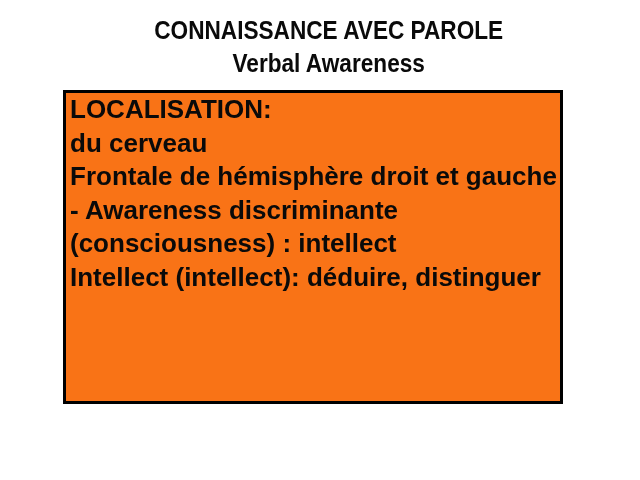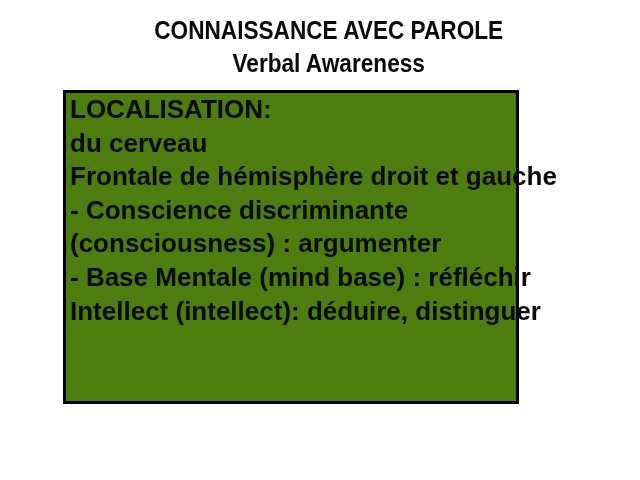--- a/index.html
+++ b/index.html
@@ -27,26 +27,26 @@
     font-weight: bold;
     line-height: 33px;
     transform: scaleX(0.87);
     transform-origin: 50% 0;
     white-space: nowrap;
   }
   .content-box {
     position: absolute;
     left: 63px;
     top: 90px;
-    width: 456px;
+    width: 500px;
     height: 314px;
     box-sizing: border-box;
     border: 3px solid #000000;
     padding: 0 4px;
-    background: #4d7c0f;
+    background: #f97316;
   }
   .content-box .line {
     font-size: 26px;
     font-weight: bold;
     line-height: 33.6px;
     white-space: nowrap;
   }
 </style>
 </head>
 <body>
@@ -55,19 +55,18 @@
 
   <div class="title-block">
     <div>CONNAISSANCE AVEC PAROLE</div>
     <div>Verbal Awareness</div>
   </div>
 
   <div class="content-box">
     <div class="line">LOCALISATION:</div>
     <div class="line">du cerveau</div>
     <div class="line">Frontale de hémisphère droit et gauche</div>
-    <div class="line">- Conscience discriminante</div>
-    <div class="line">(consciousness) : argumenter</div>
-    <div class="line">- Base Mentale (mind base) : réfléchir</div>
+    <div class="line">- Awareness discriminante</div>
+    <div class="line">(consciousness) : intellect</div>
     <div class="line">Intellect (intellect): déduire, distinguer</div>
   </div>
 
 </div>
 
 </body></html>

